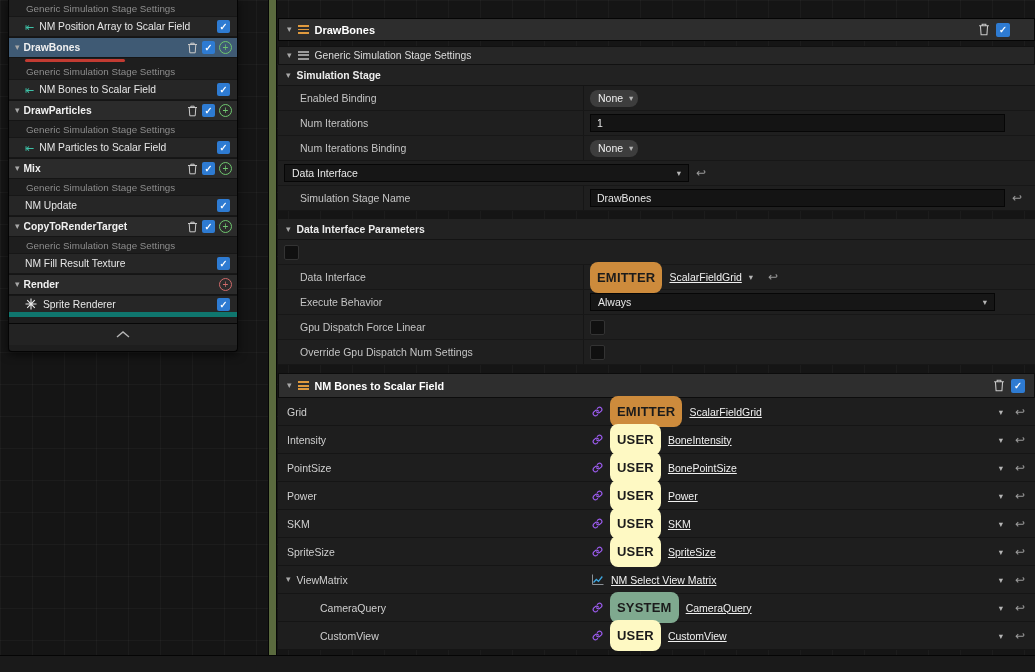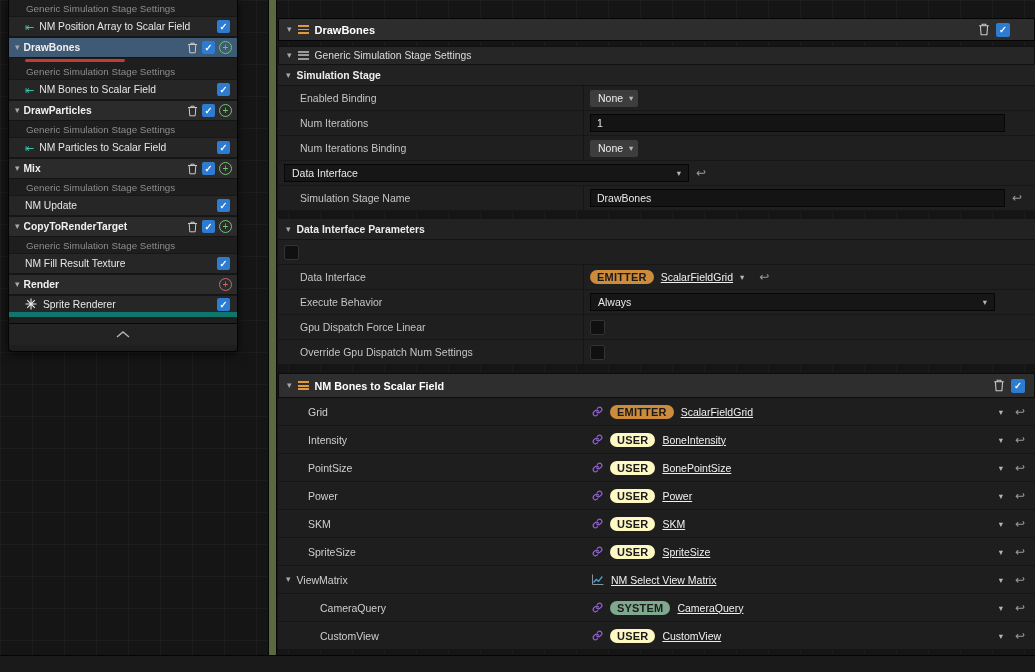--- a/index.html
+++ b/index.html
@@ -111,58 +111,58 @@
   .cat.m8 { margin-top:8px; }
 
   .prop { height:25px; background:#1f1f1f; border-bottom:1px solid #171717; display:flex; }
   .prop .plabel {
     width:306px; flex:none; padding-left:22px; display:flex; align-items:center;
     color:#c5c5c5; border-right:1px solid #161616;
   }
   .prop .pvalue { flex:1; display:flex; align-items:center; gap:7px; padding:0 8px 0 6px; }
 
   .select-sm {
-    height:17px; background:#3d3d3d; border-radius:2px;
+    height:17px; background:#3d3d3d; border-radius:8px;
     padding:0 5px 0 8px; display:inline-flex; align-items:center; gap:6px;
     color:#efefef;
   }
   .dd { color:#b5b5b5; font-size:8.5px; line-height:8px; }
   .input {
     height:18px; background:#141414; border:1px solid #060606;
     color:#e8e8e8; display:flex; align-items:center; padding:0 6px;
   }
   .input.full { width:415px; }
   .select-wide {
     width:405px; height:18px; background:#161616; border:1px solid #060606;
     display:flex; align-items:center; padding:0 7px; color:#e8e8e8;
   }
   .select-wide .dd { margin-left:auto; }
   .reset { color:#9a9a9a; font-size:12px; line-height:12px; }
   .chk { width:15px; height:15px; background:#101010; border:1px solid #333; border-radius:2px; }
 
   .badge {
-    height:14px; border-radius:8px; padding:0 7px; flex:none;
-    font-size:11px; font-weight:bold; color:#1b1b1b;
+    height:31px; border-radius:8px; padding:0 7px; flex:none;
+    font-size:13px; font-weight:bold; color:#1b1b1b;
     display:inline-flex; align-items:center; letter-spacing:.2px;
   }
   .badge.emitter { background:#cd8b3c; }
   .badge.user { background:#fef9c3; }
   .badge.system { background:#7fa98f; }
   .pname { color:#f0f0f0;text-decoration:underline; }
 
   .modhdr {
     margin-top:8px; height:25px; background:#2e2e2e; border:1px solid #0c0c0c;
     display:flex; align-items:center; gap:6px; padding:0 9px 0 8px;
   }
   .modhdr .hdr-label { font-size:10.8px; }
 
   .param { height:28px; background:#1e1e1e; border-bottom:1px solid #151515; display:flex; }
   .param .plabel2 {
     width:306px; flex:none; display:flex; align-items:center; gap:6px;
-    padding-left:30px; color:#cfcfcf;
+    padding-left:9px; color:#cfcfcf;
   }
   .param .plabel2.expander { padding-left:8px; }
   .param.child .plabel2 { padding-left:42px; }
   .param .pvalue2 { flex:1; display:flex; align-items:center; gap:7px; padding:0 10px 0 8px; }
   .rt { margin-left:auto; display:inline-flex; align-items:center; gap:12px; }
   .link-ic, .chart-ic { display:inline-flex; flex:none; }
 </style>
 </head>
 <body>
 

